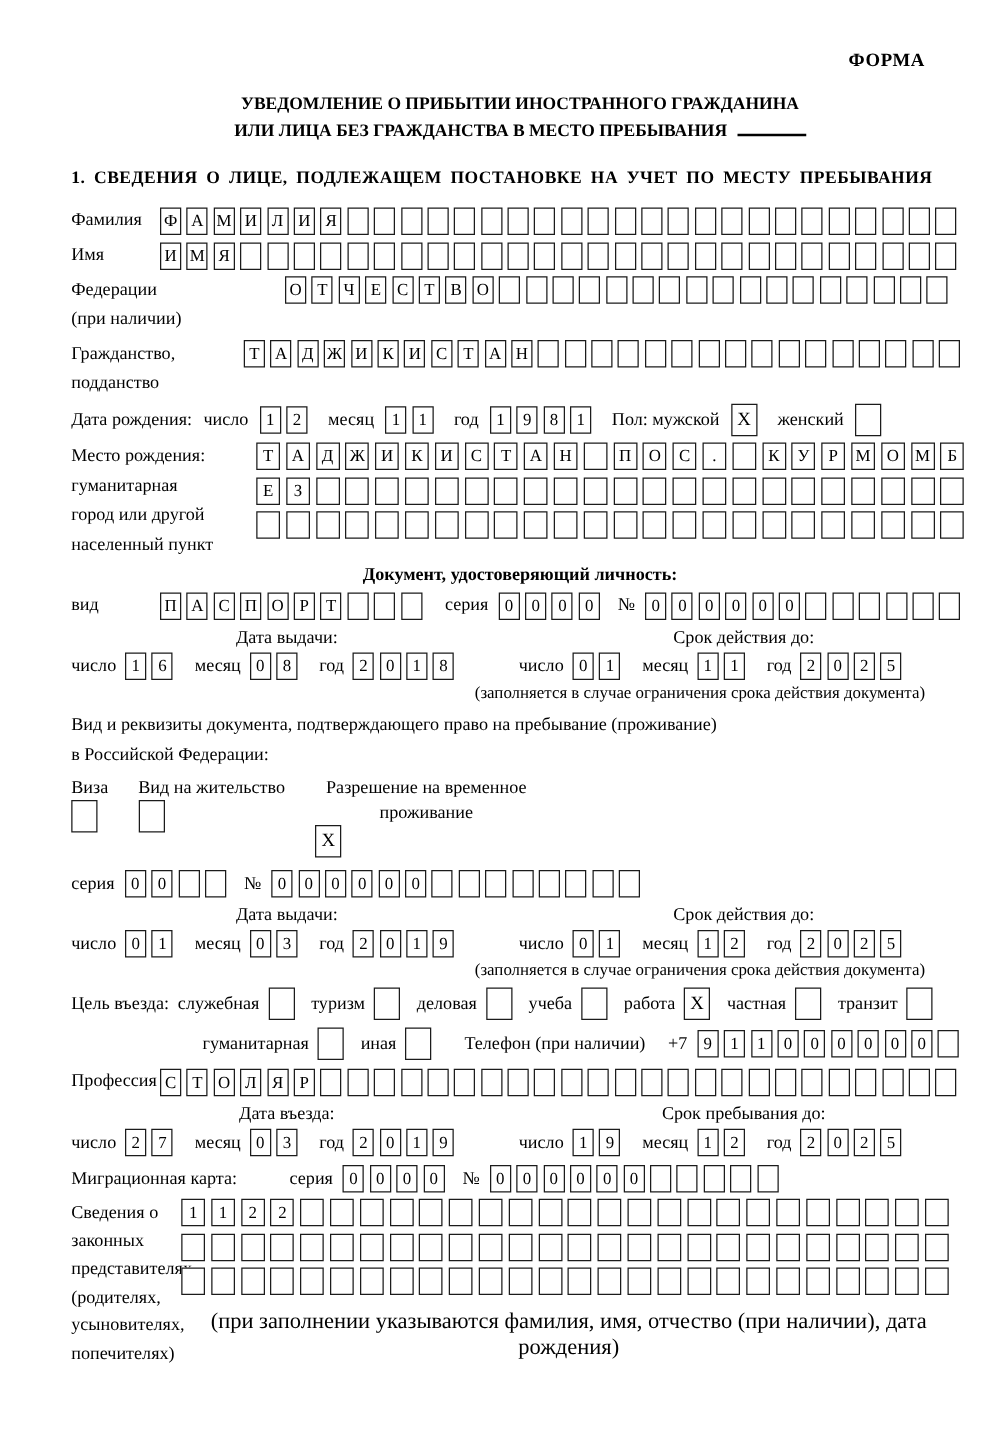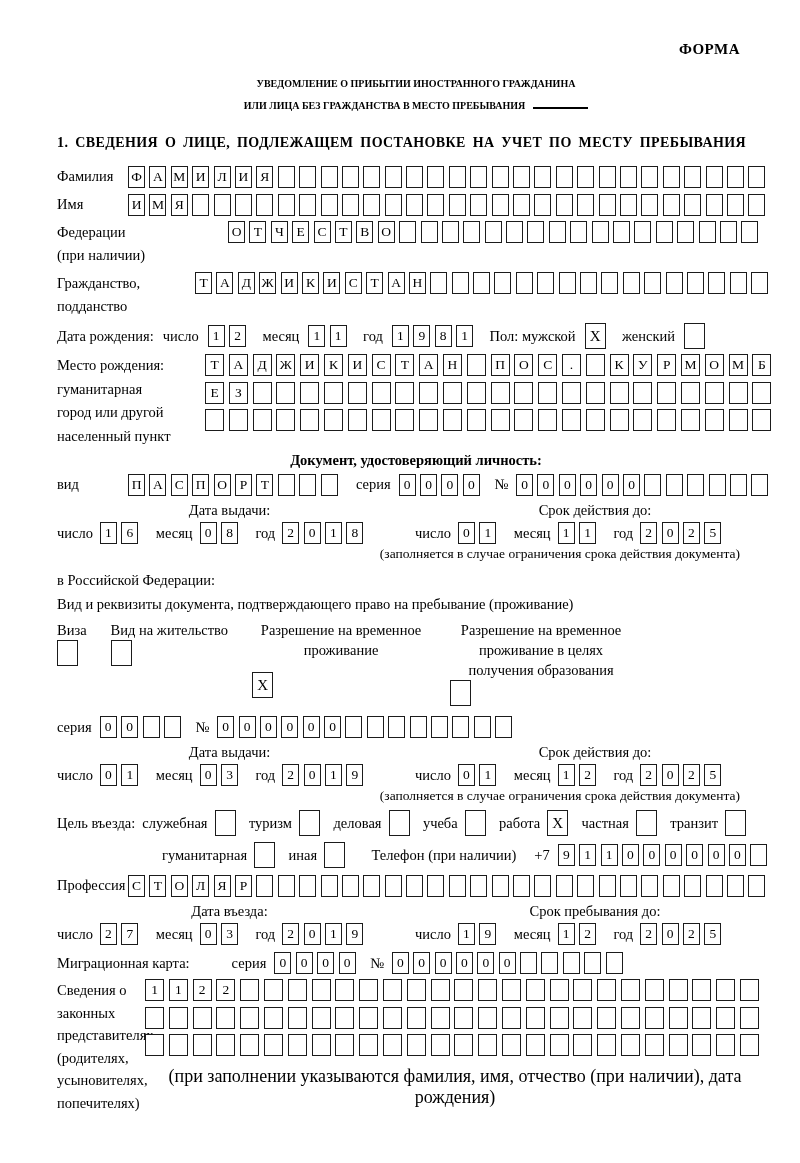--- a/index.html
+++ b/index.html
@@ -6,21 +6,21 @@
   body{
     width:800px;height:1163px;background:#ffffff;color:#000;
     font-family:"Liberation Serif","DejaVu Serif",serif;
     font-size:14.5px;overflow:hidden;
   }
   .page{padding:28px 25px 0 57px;}
   
   .appendix{margin-left:auto;width:168px;font-size:13.5px;line-height:18px;}
   .appendix .rev{margin-top:4px;}
   .forma{text-align:right;padding-right:35px;font-weight:bold;font-size:15px;margin-top:13px;letter-spacing:.5px;}
-  .title{text-align:center;font-weight:bold;font-size:10px;line-height:22px;margin-top:15px;}
+  .title{text-align:center;font-weight:bold;font-size:14px;line-height:22px;margin-top:15px;}
   .blank-line{display:inline-block;width:55px;border-bottom:2px solid #000;margin-left:8px;}
   .sec{font-weight:bold;font-size:14px;margin-top:18px;margin-bottom:14px;letter-spacing:.4px;word-spacing:3px;white-space:nowrap;}
   
   .cells{display:inline-flex;flex-shrink:0;}
   .cell{
     box-sizing:border-box;flex-shrink:0;
     width:17px;height:22px;border:1.6px solid #1b1b1b;margin-right:4.4px;
     display:inline-flex;align-items:center;justify-content:center;
     font-size:13.5px;background:#fff;
   }
@@ -57,21 +57,21 @@
   .dl{margin-right:7px;}
   .ml{margin-left:13px;margin-right:7px;}
   .note{font-size:13.5px;text-align:right;padding-right:35px;margin-top:2px;margin-bottom:6px;}
   .intro{line-height:24px;}
   
   .opts{display:flex;align-items:flex-start;margin:4px 0 10px 0;}
   .opt{display:flex;align-items:flex-start;flex-direction:column;}
   .opt .olbl{margin-right:8px;line-height:20px;}
   .opt .c2{width:178px;text-align:center;}
   .opt .c3{width:182px;text-align:center;}
-  .mr12{margin-right:12px;gap:12px;}
+  .mr12{margin-right:12px;}
   .mr16{margin-right:16px;}
   
   .prow{display:flex;align-items:center;margin-bottom:6px;}
   .prow .plbl{margin-right:7px;}
   .prow .pit{margin-right:9px;}
   .indent{padding-left:105px;}
   .phone-lbl{margin-left:22px;margin-right:18px;}
   .p7{margin-right:8px;}
   
   .mig .mlbl{margin-right:42px;}
@@ -430,45 +430,39 @@
             <span class="cell">2</span>
             <span class="cell">0</span>
             <span class="cell">2</span>
             <span class="cell">5</span>
           </span>
       </div>
     </div>
   </div>
   <div class="note">(заполняется в случае ограничения срока действия документа)</div>
 
+  <div class="intro">Вид и реквизиты документа, подтверждающего право на пребывание (проживание)</div>
   <div class="intro">в Российской Федерации:</div>
-  <div class="intro">Вид и реквизиты документа, подтверждающего право на пребывание (проживание)</div>
   <div class="opts">
     <div class="opt mr16">
       <span class="olbl">Виза</span>
       <span class="cells lg">
           <span class="cell"></span>
         </span>
     </div>
     <div class="opt mr16">
       <span class="olbl">Вид на жительство</span>
       <span class="cells lg">
           <span class="cell"></span>
         </span>
     </div>
     <div class="opt mr12">
       <span class="olbl c2">Разрешение на временное проживание</span>
       <span class="cells lg">
           <span class="cell">X</span>
-        </span>
-    </div>
-    <div class="opt">
-      <span class="olbl c3">Разрешение на временное проживание в целях получения образования</span>
-      <span class="cells lg">
-          <span class="cell"></span>
         </span>
     </div>
   </div>
   <div class="frow">
     <span class="gap8">серия</span>
     <span class="cells">
         <span class="cell">0</span>
         <span class="cell">0</span>
         <span class="cell"></span>
         <span class="cell"></span>

